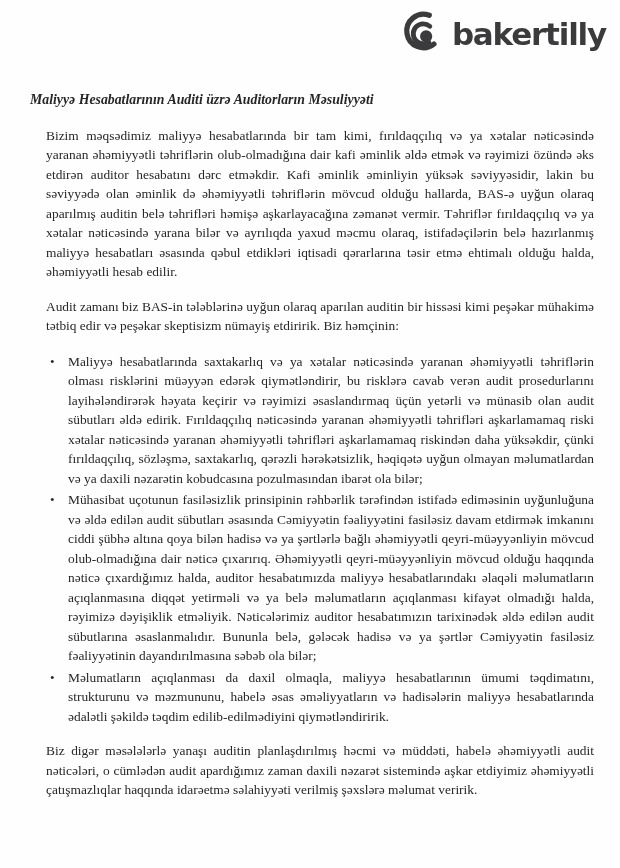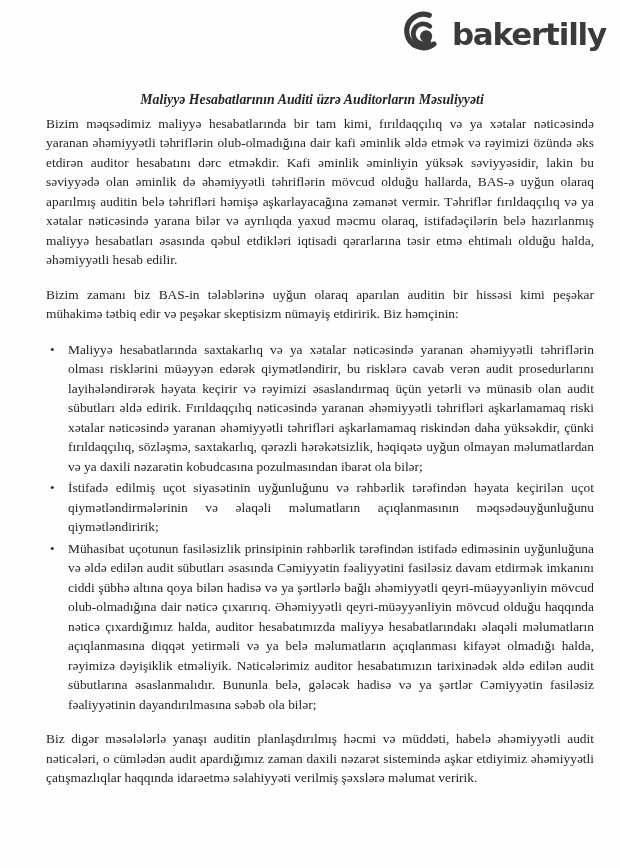--- a/index.html
+++ b/index.html
@@ -37,22 +37,22 @@
     position: absolute;
     top: 90px; left: 30px; right: 26px;
     font-size: 13.4px;
     line-height: 19.5px;
     text-align: justify;
   }
   .doc-title {
     font-weight: bold;
     font-style: italic;
     font-size: 13.8px;
-    margin: 0 0 4px 0;
-    text-align: center;
+    margin: 0 0 16px 0;
+    text-align: left;
   }
   .para { margin: 0 0 15px 16px; }
   .bullets {
     margin: 16px 0 15px 0;
     padding: 0 0 0 38px;
     list-style: none;
   }
   .bullets li {
     position: relative;
     margin: 0 0 2px 0;
@@ -78,24 +78,24 @@
     </svg>
     <span class="logo-word">bakertilly</span>
   </div>
 
   <div class="content">
 
     <h1 class="doc-title">Maliyyə Hesabatlarının Auditi üzrə Auditorların Məsuliyyəti</h1>
 
     <p class="para">Bizim məqsədimiz maliyyə hesabatlarında bir tam kimi, fırıldaqçılıq və ya xətalar nəticəsində yaranan əhəmiyyətli təhriflərin olub-olmadığına dair kafi əminlik əldə etmək və rəyimizi özündə əks etdirən auditor hesabatını dərc etməkdir. Kafi əminlik əminliyin yüksək səviyyəsidir, lakin bu səviyyədə olan əminlik də əhəmiyyətli təhriflərin mövcud olduğu hallarda, BAS-ə uyğun olaraq aparılmış auditin belə təhrifləri həmişə aşkarlayacağına zəmanət vermir. Təhriflər fırıldaqçılıq və ya xətalar nəticəsində yarana bilər və ayrılıqda yaxud məcmu olaraq, istifadəçilərin belə hazırlanmış maliyyə hesabatları əsasında qəbul etdikləri iqtisadi qərarlarına təsir etmə ehtimalı olduğu halda, əhəmiyyətli hesab edilir.</p>
 
-    <p class="para">Bizim zamanı biz BAS-in tələblərinə uyğun olaraq aparılan auditin bir hissəsi kimi peşəkar mühakimə tətbiq edir və peşəkar skeptisizm nümayiş etdiririk. Biz həmçinin:</p>
+    <p class="para">Audit zamanı biz BAS-in tələblərinə uyğun olaraq aparılan auditin bir hissəsi kimi peşəkar mühakimə tətbiq edir və peşəkar skeptisizm nümayiş etdiririk. Biz həmçinin:</p>
 
     <ul class="bullets">
       <li>Maliyyə hesabatlarında saxtakarlıq və ya xətalar nəticəsində yaranan əhəmiyyətli təhriflərin olması risklərini müəyyən edərək qiymətləndirir, bu risklərə cavab verən audit prosedurlarını layihələndirərək həyata keçirir və rəyimizi əsaslandırmaq üçün yetərli və münasib olan audit sübutları əldə edirik. Fırıldaqçılıq nəticəsində yaranan əhəmiyyətli təhrifləri aşkarlamamaq riski xətalar nəticəsində yaranan əhəmiyyətli təhrifləri aşkarlamamaq riskindən daha yüksəkdir, çünki fırıldaqçılıq, sözləşmə, saxtakarlıq, qərəzli hərəkətsizlik, həqiqətə uyğun olmayan məlumatlardan və ya daxili nəzarətin kobudcasına pozulmasından ibarət ola bilər;</li>
-      <li>İstifadə edilmiş uçot siyasətinin uyğunluğunu və rəhbərlik tərəfindən həyata keçirilən uçot qiymətləndirmələrinin və əlaqəli məlumatların açıqlanmasının məqsədəuyğunluğunu qiymətləndiririk;</li>
       <li>Mühasibat uçotunun fasiləsizlik prinsipinin rəhbərlik tərəfindən istifadə ediməsinin uyğunluğuna və əldə edilən audit sübutları əsasında Cəmiyyətin fəaliyyətini fasiləsiz davam etdirmək imkanını ciddi şübhə altına qoya bilən hadisə və ya şərtlərlə bağlı əhəmiyyətli qeyri-müəyyənliyin mövcud olub-olmadığına dair nəticə çıxarırıq. Əhəmiyyətli qeyri-müəyyənliyin mövcud olduğu haqqında nəticə çıxardığımız halda, auditor hesabatımızda maliyyə hesabatlarındakı əlaqəli məlumatların açıqlanmasına diqqət yetirməli və ya belə məlumatların açıqlanması kifayət olmadığı halda, rəyimizə dəyişiklik etməliyik. Nəticələrimiz auditor hesabatımızın tarixinədək əldə edilən audit sübutlarına əsaslanmalıdır. Bununla belə, gələcək hadisə və ya şərtlər Cəmiyyətin fasiləsiz fəaliyyətinin dayandırılmasına səbəb ola bilər;</li>
+      <li>Məlumatların açıqlanması da daxil olmaqla, maliyyə hesabatlarının ümumi təqdimatını, strukturunu və məzmununu, habelə əsas əməliyyatların və hadisələrin maliyyə hesabatlarında ədalətli şəkildə təqdim edilib-edilmədiyini qiymətləndiririk.</li>
     </ul>
 
     <p class="para">Biz digər məsələlərlə yanaşı auditin planlaşdırılmış həcmi və müddəti, habelə əhəmiyyətli audit nəticələri, o cümlədən audit apardığımız zaman daxili nəzarət sistemində aşkar etdiyimiz əhəmiyyətli çatışmazlıqlar haqqında idarəetmə səlahiyyəti verilmiş şəxslərə məlumat veririk.</p>
 
   </div>
 </div>
 
 </body></html>

